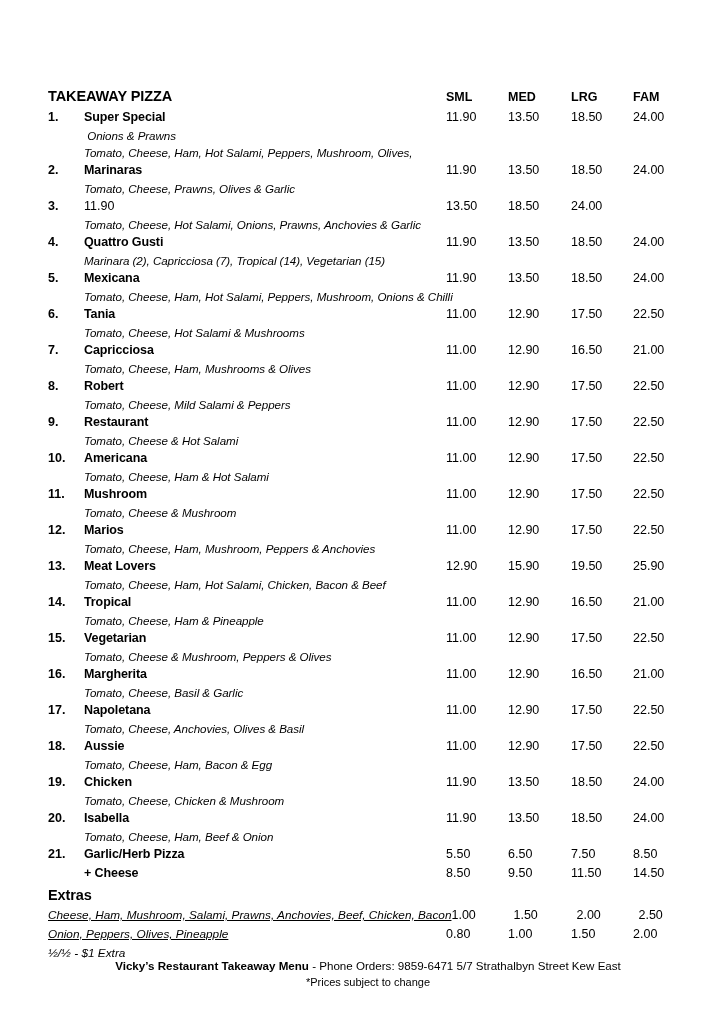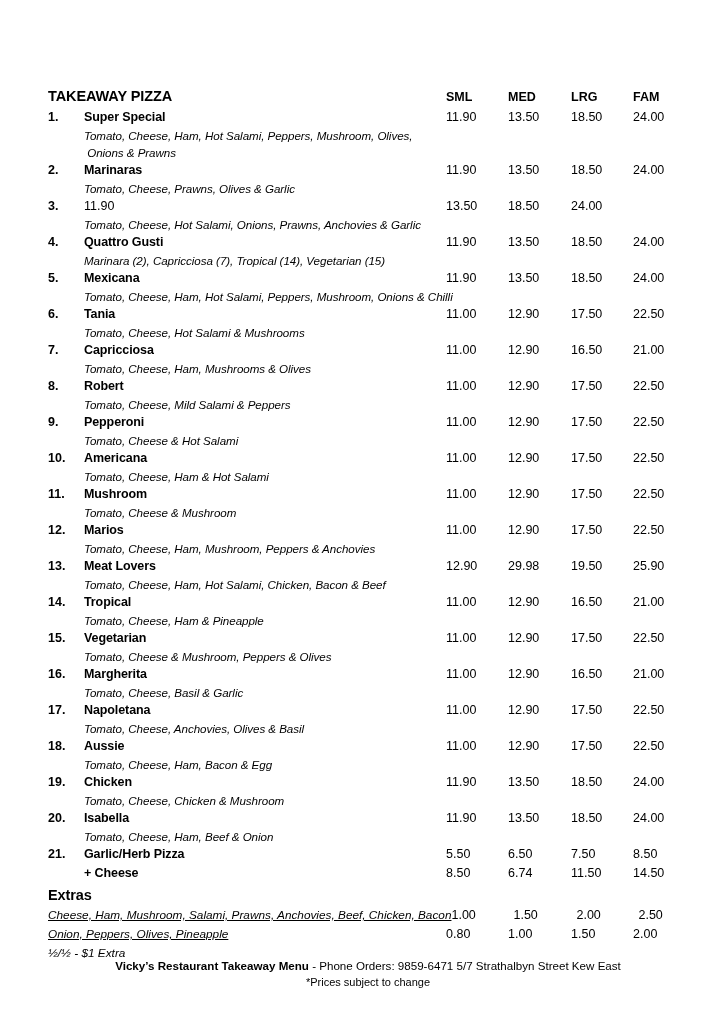--- a/index.html
+++ b/index.html
@@ -150,25 +150,25 @@
         <div class="row">
           <div class="num">1.</div>
           <div class="name">Super Special</div>
           <div class="price">11.90</div>
           <div class="price">13.50</div>
           <div class="price">18.50</div>
           <div class="price">24.00</div>
         </div>
         <div class="desc-row">
           <div></div>
+          <div class="desc"> Onions &amp; Prawns</div>
+        </div>
+        <div class="desc-row">
+          <div></div>
           <div class="desc">Tomato, Cheese, Ham, Hot Salami, Peppers, Mushroom, Olives,</div>
-        </div>
-        <div class="desc-row">
-          <div></div>
-          <div class="desc"> Onions &amp; Prawns</div>
         </div>
       </div>
       <div class="item">
         <div class="row">
           <div class="num">2.</div>
           <div class="name">Marinaras</div>
           <div class="price">11.90</div>
           <div class="price">13.50</div>
           <div class="price">18.50</div>
           <div class="price">24.00</div>
@@ -257,21 +257,21 @@
           <div class="price">22.50</div>
         </div>
         <div class="desc-row">
           <div></div>
           <div class="desc">Tomato, Cheese, Mild Salami &amp; Peppers</div>
         </div>
       </div>
       <div class="item">
         <div class="row">
           <div class="num">9.</div>
-          <div class="name">Pepperoni</div>
+          <div class="name">Restaurant</div>
           <div class="price">11.00</div>
           <div class="price">12.90</div>
           <div class="price">17.50</div>
           <div class="price">22.50</div>
         </div>
         <div class="desc-row">
           <div></div>
           <div class="desc">Tomato, Cheese &amp; Hot Salami</div>
         </div>
       </div>
@@ -315,21 +315,21 @@
         <div class="desc-row">
           <div></div>
           <div class="desc">Tomato, Cheese, Ham, Mushroom, Peppers &amp; Anchovies</div>
         </div>
       </div>
       <div class="item">
         <div class="row">
           <div class="num">13.</div>
           <div class="name">Meat Lovers</div>
           <div class="price">12.90</div>
-          <div class="price">29.98</div>
+          <div class="price">15.90</div>
           <div class="price">19.50</div>
           <div class="price">25.90</div>
         </div>
         <div class="desc-row">
           <div></div>
           <div class="desc">Tomato, Cheese, Ham, Hot Salami, Chicken, Bacon &amp; Beef</div>
         </div>
       </div>
       <div class="item">
         <div class="row">
@@ -436,21 +436,21 @@
     <div class="name">Garlic/Herb Pizza</div>
     <div class="price">5.50</div>
     <div class="price">6.50</div>
     <div class="price">7.50</div>
     <div class="price">8.50</div>
   </div>
   <div class="plain-row">
     <div class="num"></div>
     <div class="name">+ Cheese</div>
     <div class="price">8.50</div>
-    <div class="price">6.74</div>
+    <div class="price">9.50</div>
     <div class="price">11.50</div>
     <div class="price">14.50</div>
   </div>
 
   <div class="extras-title">Extras</div>
 
   <div class="extras-row">
     <div></div>
     <div class="extras-desc">Cheese, Ham, Mushroom, Salami, Prawns, Anchovies, Beef, Chicken, Bacon</div>
     <div class="price">1.00</div>

